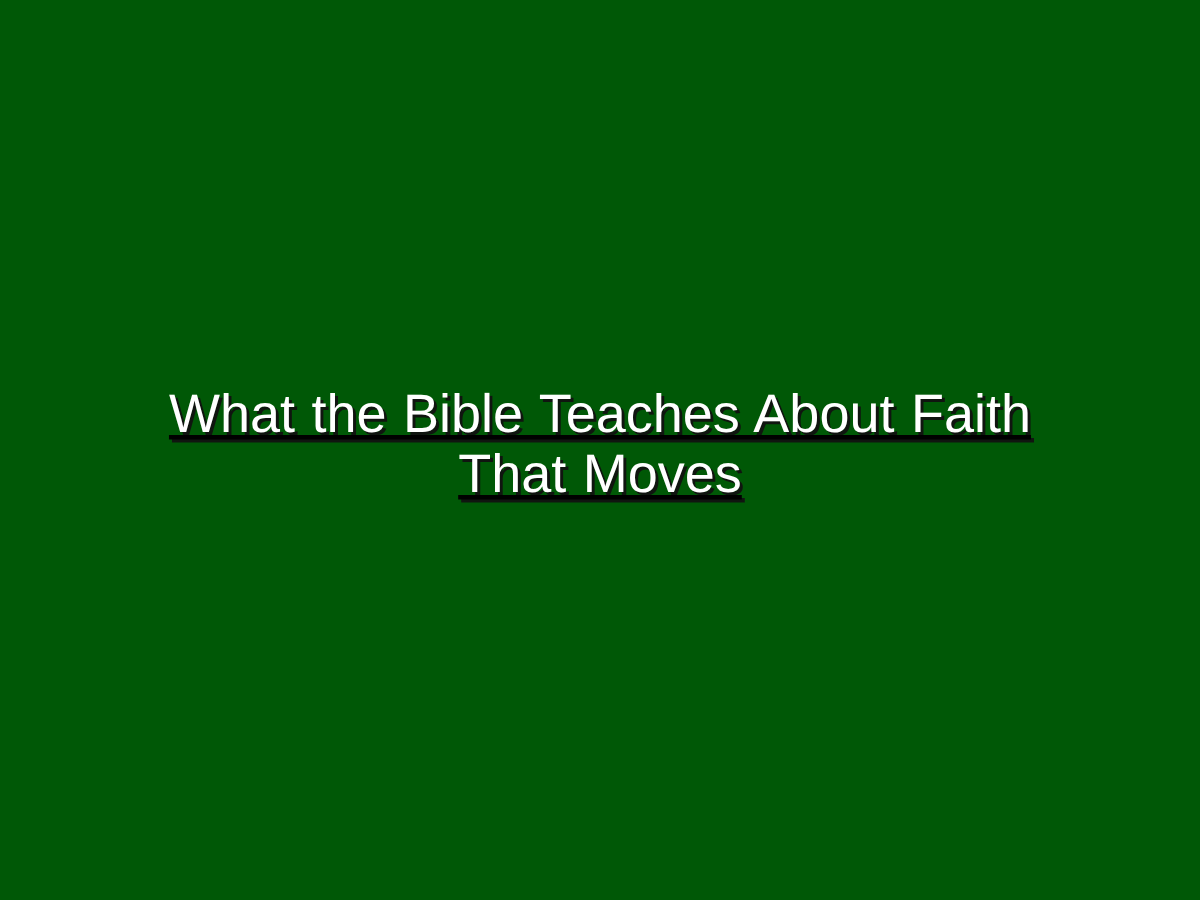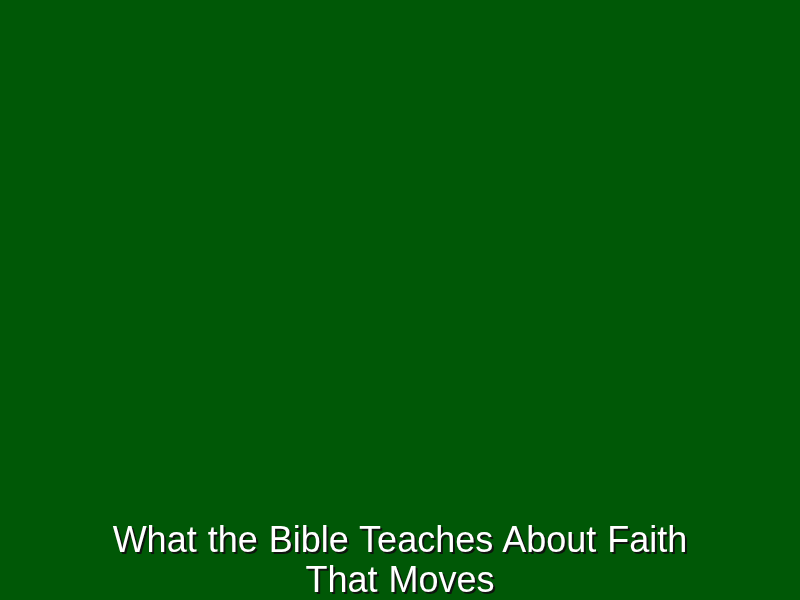--- a/index.html
+++ b/index.html
@@ -11,23 +11,24 @@
     height: 600px;
     overflow: hidden;
     font-family: "Liberation Sans", sans-serif;
   }
   #title-card {
     position: relative;
     width: 800px;
     height: 600px;
     background: #005806;
     display: flex;
-    align-items: flex-end;
+    align-items: center;
     justify-content: center;
     box-sizing: border-box;
+    text-decoration: underline;
   }
   #title-block {
     width: 620px;
     margin-top: -8px;
     text-align: center;
   }
   #headline {
     margin: 0;
     font-family: "Liberation Sans", sans-serif;
     font-weight: 400;

